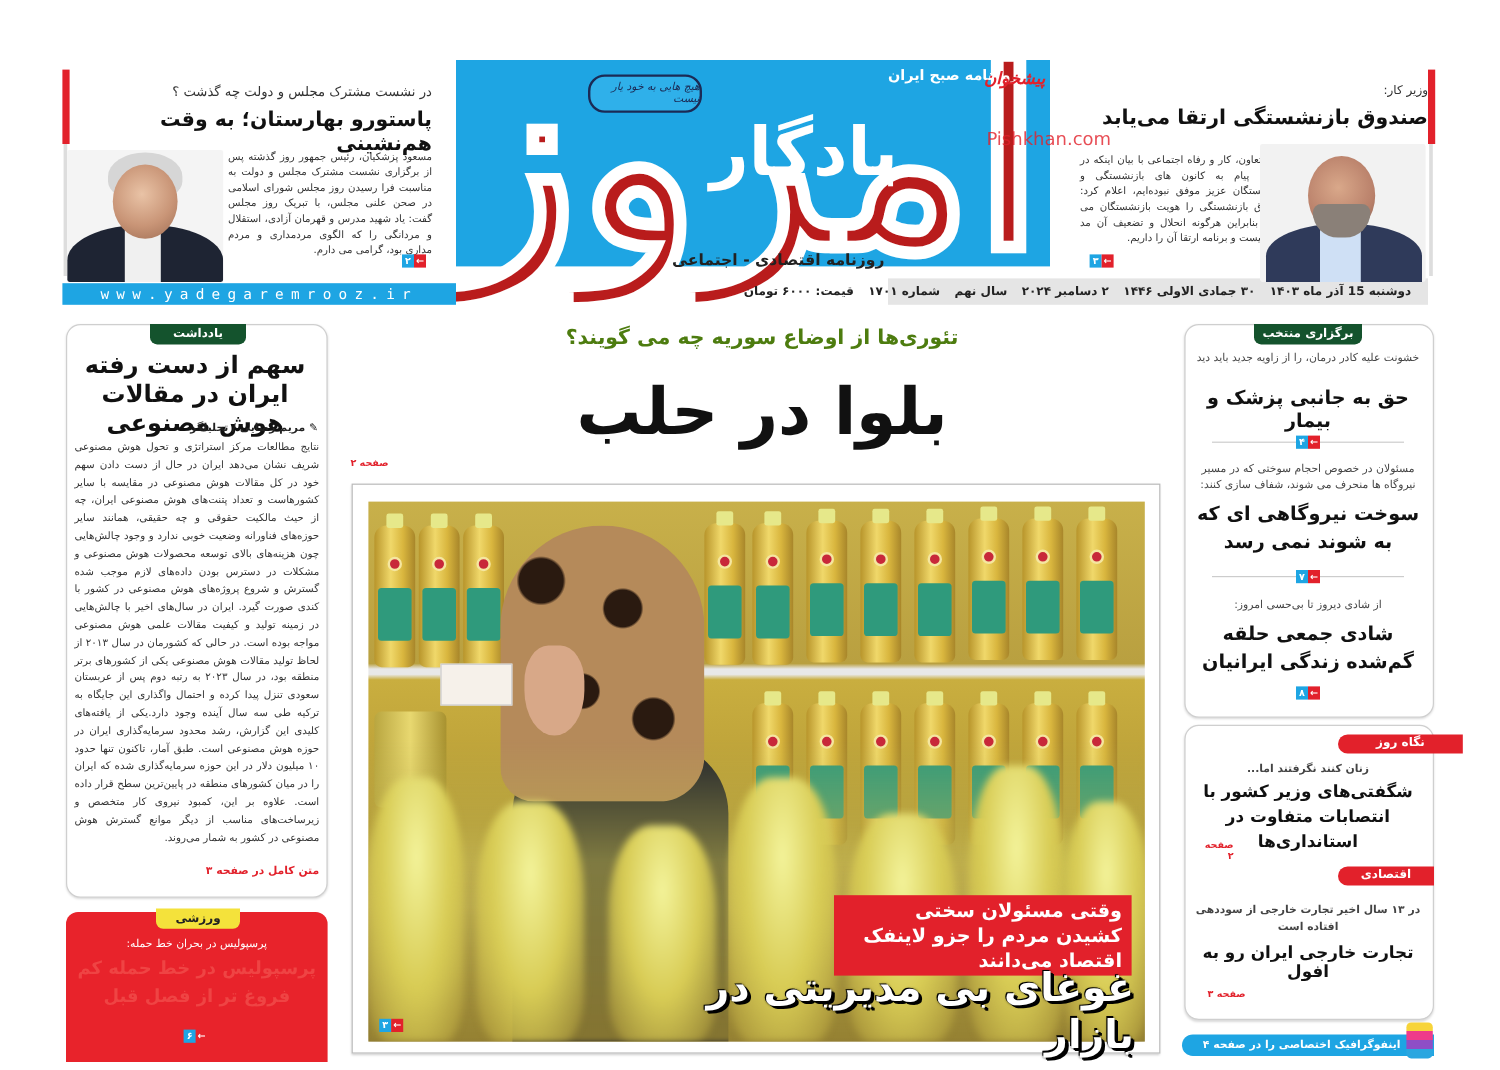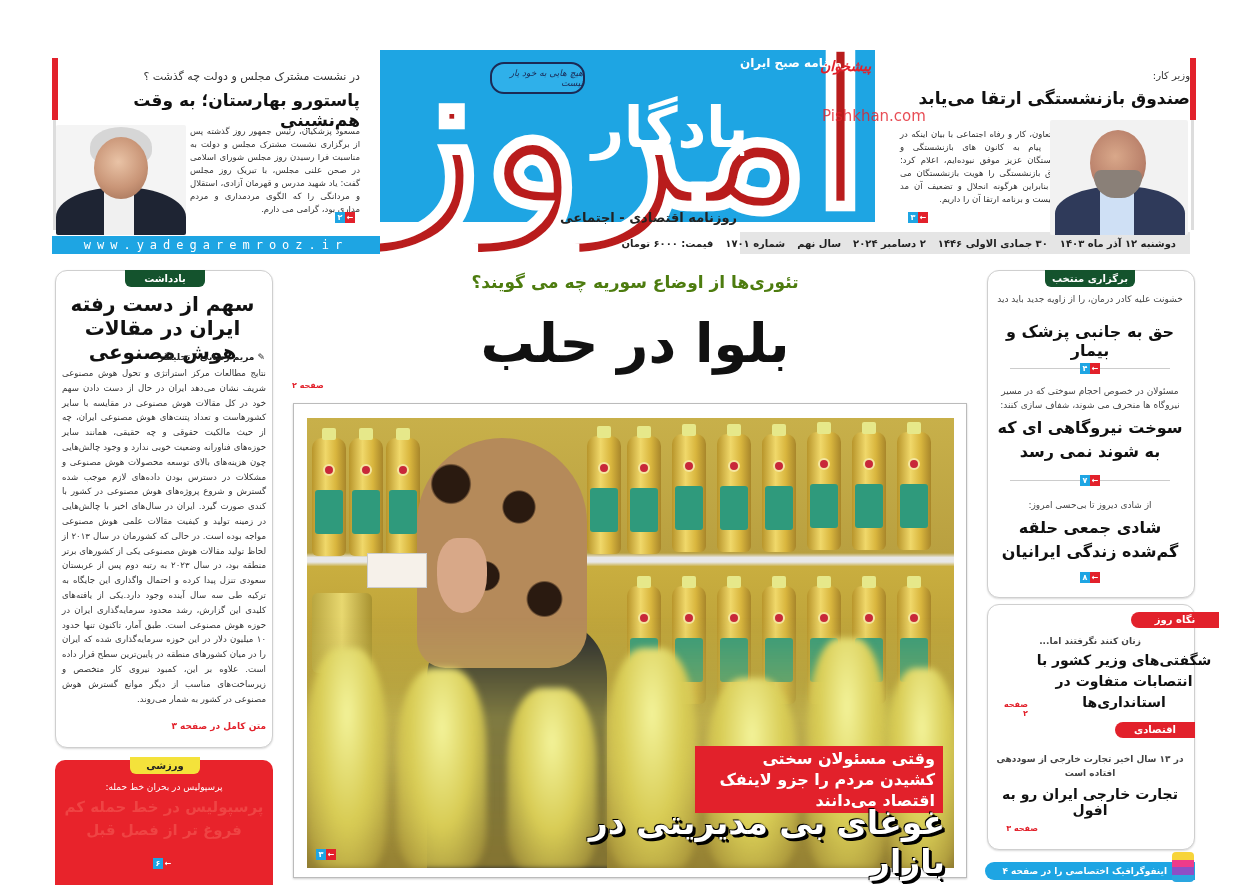--- a/index.html
+++ b/index.html
@@ -105,21 +105,21 @@
 
 <div class="abs mast-blue"></div>
 <div class="abs mast-emrooz">امروز</div>
 <div class="abs mast-yadegar">یادگار</div>
 <div class="abs mast-slogan-box">هیچ هایی به خود یار نیست</div>
 <div class="abs mast-morning">روزنامه صبح ایران</div>
 <div class="abs mast-sub">روزنامه اقتصادی - اجتماعی</div>
 
 <div class="abs dateline">
   <span class="sq"></span>
-  <span>دوشنبه ۱۲ آذر ماه ۱۴۰۳</span>
+  <span>دوشنبه 15 آذر ماه ۱۴۰۳</span>
   <span class="sq"></span>
   <span>۳۰ جمادی الاولی ۱۴۴۶</span>
   <span class="sq"></span>
   <span>۲ دسامبر ۲۰۲۴</span>
   <span class="sq"></span>
   <span>سال نهم</span>
   <span class="sq"></span>
   <span>شماره ۱۷۰۱</span>
   <span class="sq"></span>
   <span>قیمت: ۶۰۰۰ تومان</span>
@@ -306,23 +306,23 @@
 </div>
 
 <div class="abs small-kicker" style="left:995px;top:498px;width:190px;">از شادی دیروز تا بی‌حسی امروز:</div>
 <div class="abs picks-head1" style="left:995px;top:516px;width:190px;line-height:24px;">شادی جمعی حلقه گم‌شده زندگی ایرانیان</div>
 <div class="abs pg-ref" style="left:1080px;top:572px;">
   <span class="num">۸</span>
   <span class="arr">←</span>
 </div>
 
 <div class="abs card" style="left:987px;top:604px;width:208px;height:246px;"></div>
-<div class="abs tab-label-r" style="left:1115px;top:612px;width:88px;height:16px;line-height:16px;margin-left:16px;">نگاه روز</div>
+<div class="abs tab-label-r" style="left:1115px;top:612px;width:104px;height:16px;line-height:16px;">نگاه روز</div>
 <div class="abs small-kicker" style="left:995px;top:634px;width:190px;font-weight:bold;">زنان کنند نگرفتند اما...</div>
-<div class="abs picks-head1" style="left:995px;top:650px;width:190px;font-size:14px;line-height:21px;margin-left:34px;">شگفتی‌های وزیر کشور با انتصابات متفاوت در استانداری‌ها</div>
+<div class="abs picks-head1" style="left:995px;top:650px;width:190px;font-size:14px;line-height:21px;">شگفتی‌های وزیر کشور با انتصابات متفاوت در استانداری‌ها</div>
 <div class="abs red-ref" style="left:998px;top:700px;width:30px;">صفحه ۲</div>
 
 <div class="abs tab-label-r" style="left:1115px;top:722px;width:80px;height:16px;line-height:16px;">اقتصادی</div>
 <div class="abs small-kicker" style="left:995px;top:752px;width:190px;font-weight:bold;">در ۱۳ سال اخیر تجارت خارجی از سوددهی افتاده است</div>
 <div class="abs picks-head1" style="left:995px;top:786px;width:190px;font-size:14px;">تجارت خارجی ایران رو به افول</div>
 <div class="abs red-ref" style="left:998px;top:824px;width:40px;">صفحه ۳</div>
 
 <div class="abs infobar">اینفوگرافیک اختصاصی را در صفحه ۴ ببینید</div>
 <div class="abs bulb"></div>
 

